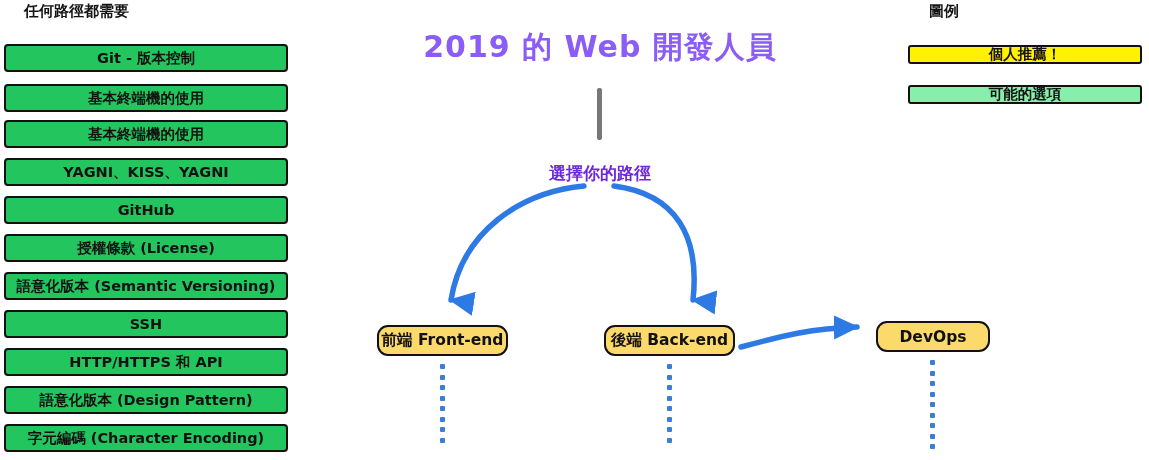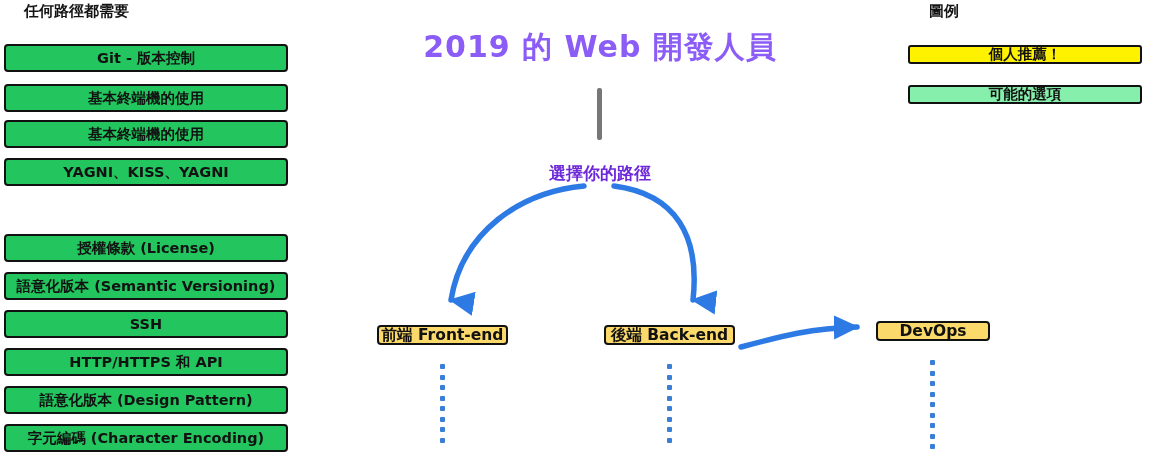--- a/index.html
+++ b/index.html
@@ -106,25 +106,25 @@
     font-weight: bold;
     color: #121212;
     white-space: nowrap;
   }
   #legend-box-0 { top: 45px;  background: #FFF200; }
   #legend-box-1 { top: 85px;  background: #86efac; }
 
   
   .node-box {
     position: absolute;
-    height: 20px;
+    height: 31px;
     box-sizing: border-box;
     background: #FBD96A;
     border: 2.5px solid #111111;
-    border-radius: 4px;
+    border-radius: 11px;
     display: flex;
     align-items: center;
     justify-content: center;
     font-size: 15.5px;
     font-weight: bold;
     color: #111111;
     white-space: nowrap;
   }
   #node-frontend { left: 377px; top: 325px; width: 131px; }
   #node-backend  { left: 604px; top: 325px; width: 131px; }
@@ -168,20 +168,23 @@
       <span>Git - 版本控制</span>
     </div>
   <div class="req-box" id="req-box-1" style="top:84px">
       <span>基本終端機的使用</span>
     </div>
   <div class="req-box" id="req-box-2" style="top:120px">
       <span>基本終端機的使用</span>
     </div>
   <div class="req-box" id="req-box-3" style="top:158px">
       <span>YAGNI、KISS、YAGNI</span>
+    </div>
+  <div class="req-box" id="req-box-4" style="top:196px">
+      <span>GitHub</span>
     </div>
   <div class="req-box" id="req-box-5" style="top:234px">
       <span>授權條款 (License)</span>
     </div>
   <div class="req-box" id="req-box-6" style="top:272px">
       <span>語意化版本 (Semantic Versioning)</span>
     </div>
   <div class="req-box" id="req-box-7" style="top:310px">
       <span>SSH</span>
     </div>

